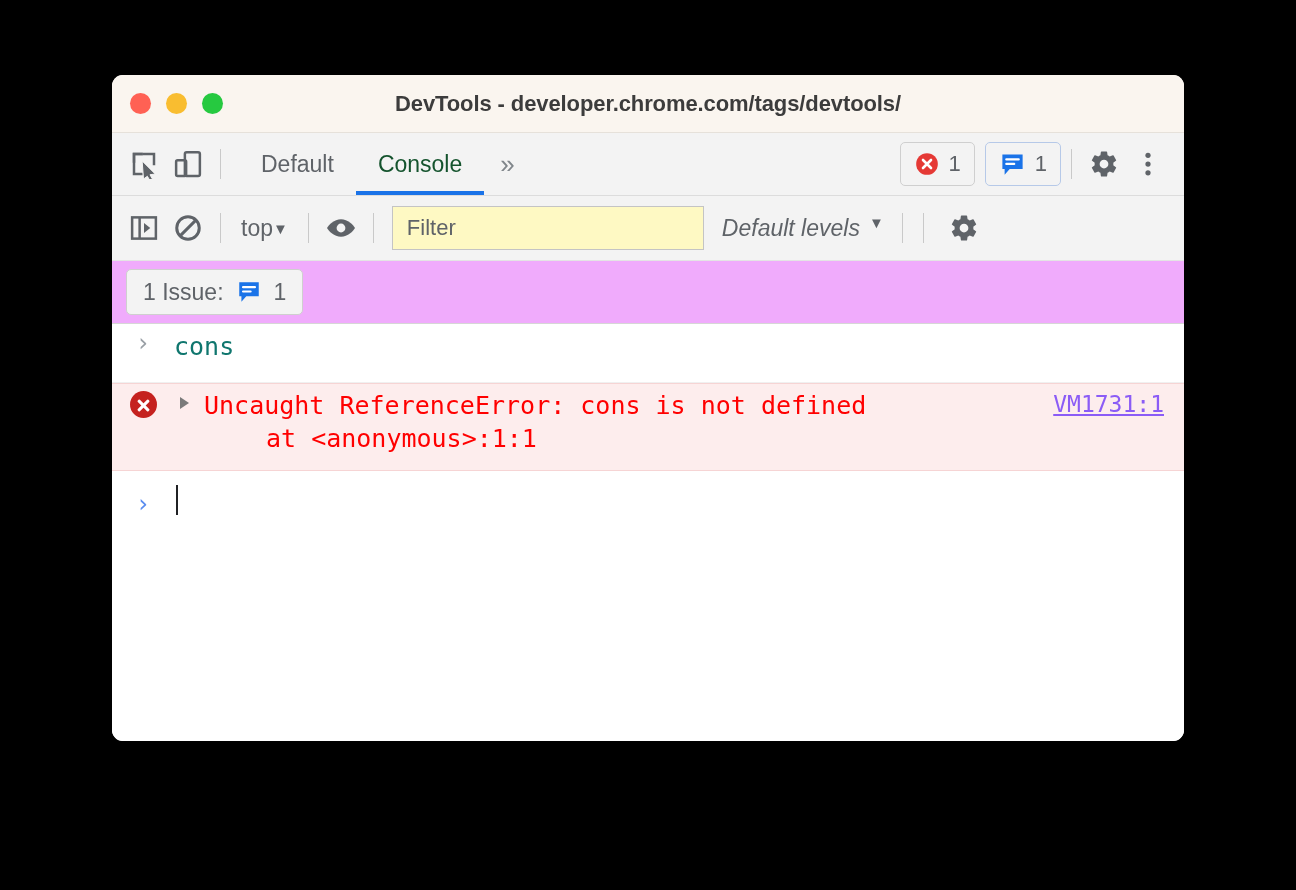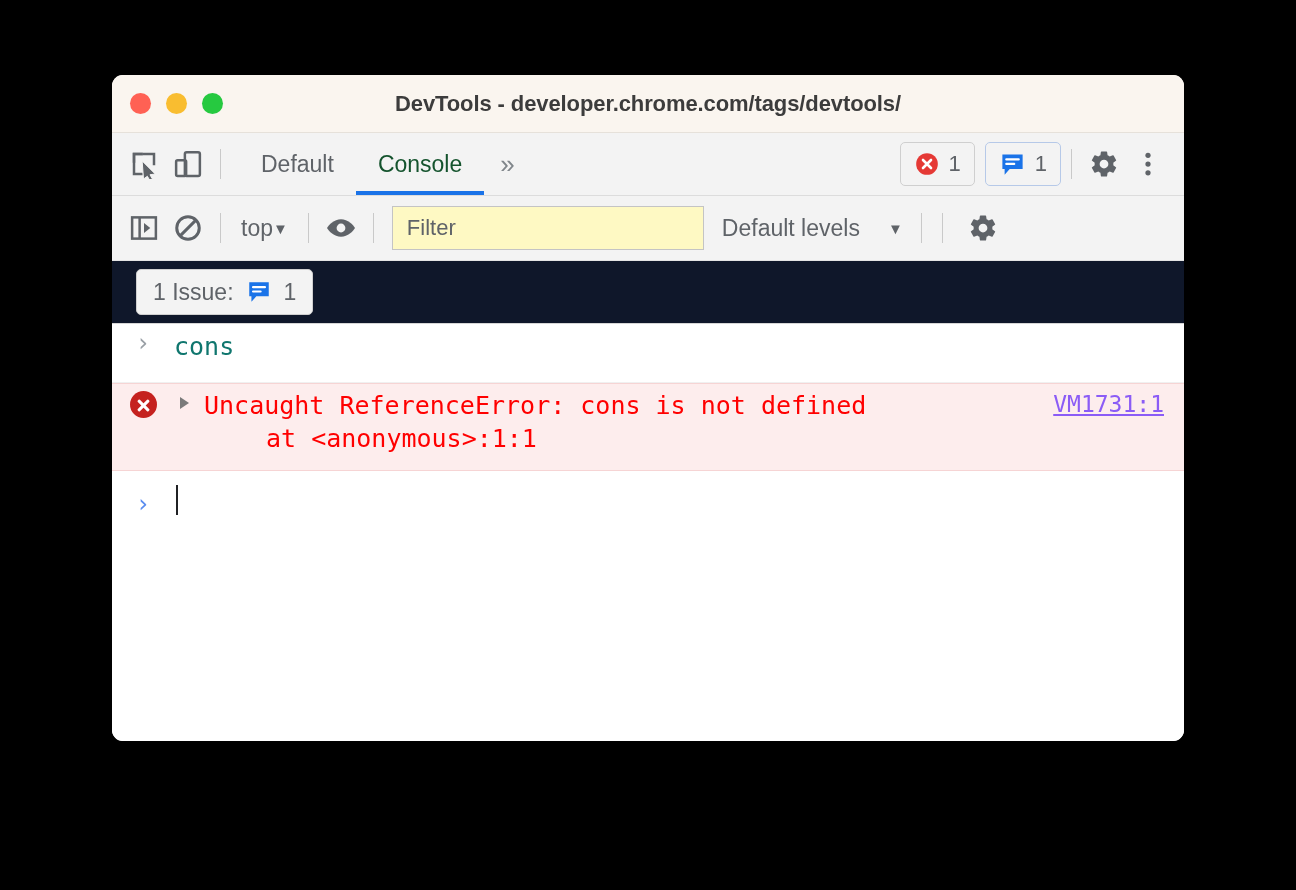--- a/index.html
+++ b/index.html
@@ -178,36 +178,36 @@
     padding: 0 14px;
     margin-left: 8px;
     box-sizing: border-box;
   }
   .filter-placeholder {
     font-size: 22px;
     color: #5f6368;
   }
   .levels {
     display: flex;
-    align-items: center;
-    gap: 28px;
+    gap: 9px;
     font-size: 23px;
     color: #5f6368;
     margin-left: 18px;
     white-space: nowrap;
+    font-style: italic;
   }
 
   
   .issues-bar {
     height: 62px;
     flex: 0 0 62px;
-    background: #0f172a;
-    display: flex;
-    align-items: center;
-    padding-left: 24px;
+    background: #f0abfc;
+    display: flex;
+    align-items: center;
+    padding-left: 14px;
     border-bottom: 1px solid #d6d6d6;
   }
   .issue-chip {
     display: flex;
     align-items: center;
     gap: 12px;
     height: 44px;
     padding: 0 16px;
     border: 1px solid #cfcfcf;
     border-radius: 5px;

